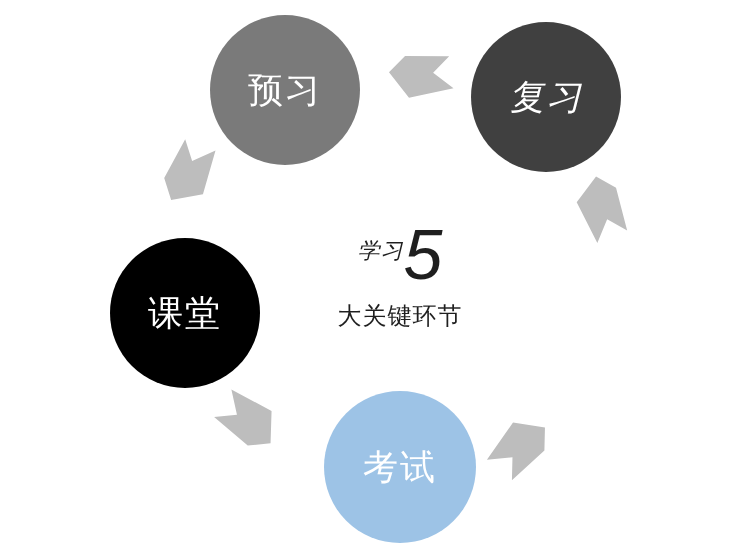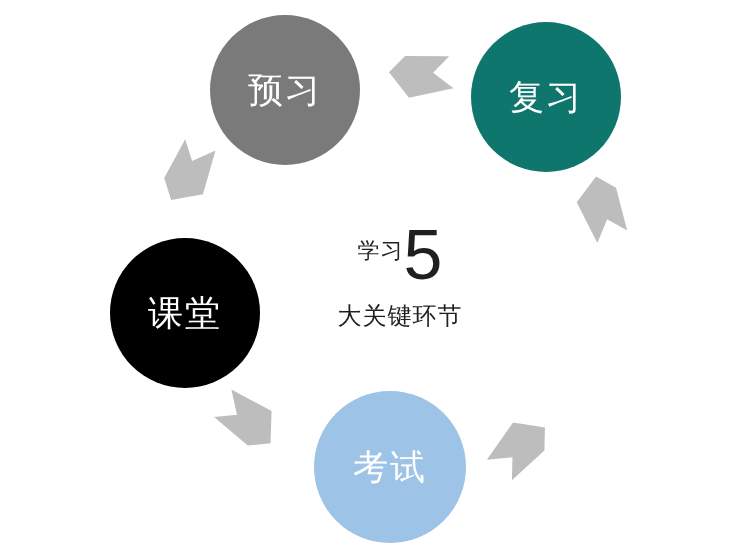--- a/index.html
+++ b/index.html
@@ -25,21 +25,21 @@
   }
   .node .label {
     color: #FFFFFF;
     font-size: 35px;
     letter-spacing: 2px;
     user-select: none;
   }
   .node-preview  { left: 191px; top: 15px;  width: 150px; height: 150px; }
   .node-review   { left: 452px; top: 22px;  width: 150px; height: 150px; }
   .node-class    { left: 91px;  top: 238px; width: 150px; height: 150px; }
-  .node-exam     { left: 295px; top: 391px; width: 152px; height: 152px; }
+  .node-exam     { left: 305px; top: 391px; width: 152px; height: 152px; }
   .node-homework { left: 501px; top: 258px; width: 152px; height: 152px; }
 
   
   .arrow {
     position: absolute;
     width: 70px; height: 50px;
   }
   .arrow svg { width: 100%; height: 100%; display: block; }
   .arrow-1 { left: 368px; top: 50px;  transform: rotate(188deg); } 
   .arrow-2 { left: 135px; top: 147px; transform: rotate(126deg); } 
@@ -53,20 +53,21 @@
     left: 296px; top: 222px;
     width: 170px;
     text-align: center;
     color: #1F1F1F;
   }
   .center-line1 {
     display: flex;
     align-items: flex-start;
     justify-content: center;
     height: 70px;
+    font-style: italic;
   }
   .center-prefix {
     font-size: 22px;
     margin-top: 14px;
     letter-spacing: 1px;
   }
   .center-number {
     font-size: 70px;
     line-height: 66px;
     font-weight: 400;
@@ -104,21 +105,21 @@
   </div>
   <div class="arrow arrow-5">
     <svg viewBox="0 0 72 50">
       <polygon points="70,23 46,0 2,16 25,29 11,48 56,42" style="fill: rgb(189, 189, 189);"></polygon>
     </svg>
   </div>
 
   <div class="node node-preview" style="background-color: rgb(122, 122, 122);">
     <span class="label">预习</span>
   </div>
-  <div class="node node-review" style="background-color: #0f766e;">
+  <div class="node node-review" style="background-color: #404040; font-style: italic;">
     <span class="label">复习</span>
   </div>
   <div class="node node-class" style="background-color: #000000;">
     <span class="label">课堂</span>
   </div>
   <div class="node node-exam" style="background-color: rgb(157, 195, 230);">
     <span class="label">考试</span>
   </div>
 
   <div class="center-text" style="color: rgb(31, 31, 31);">

